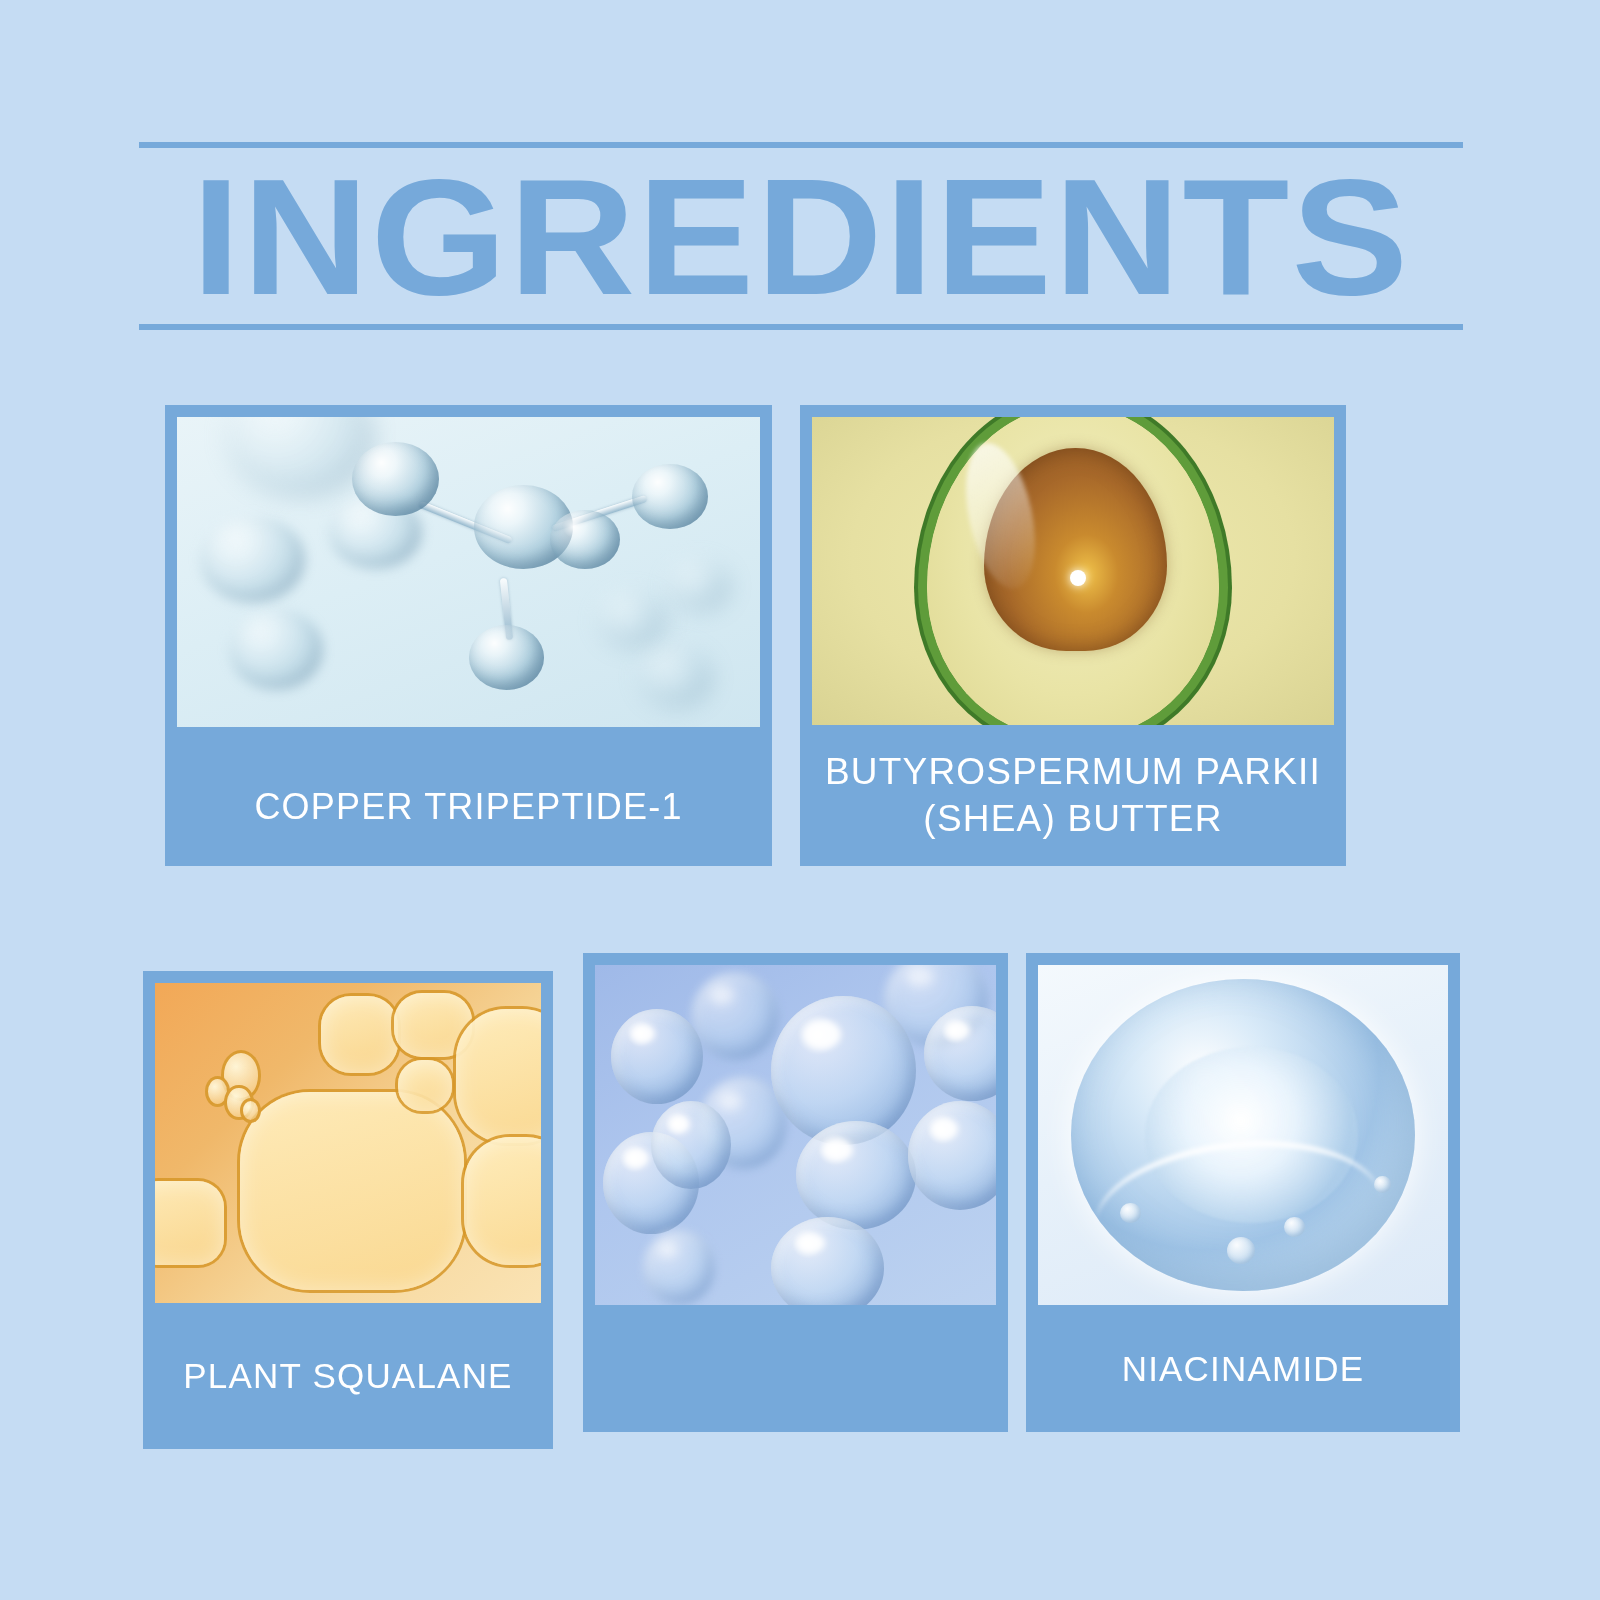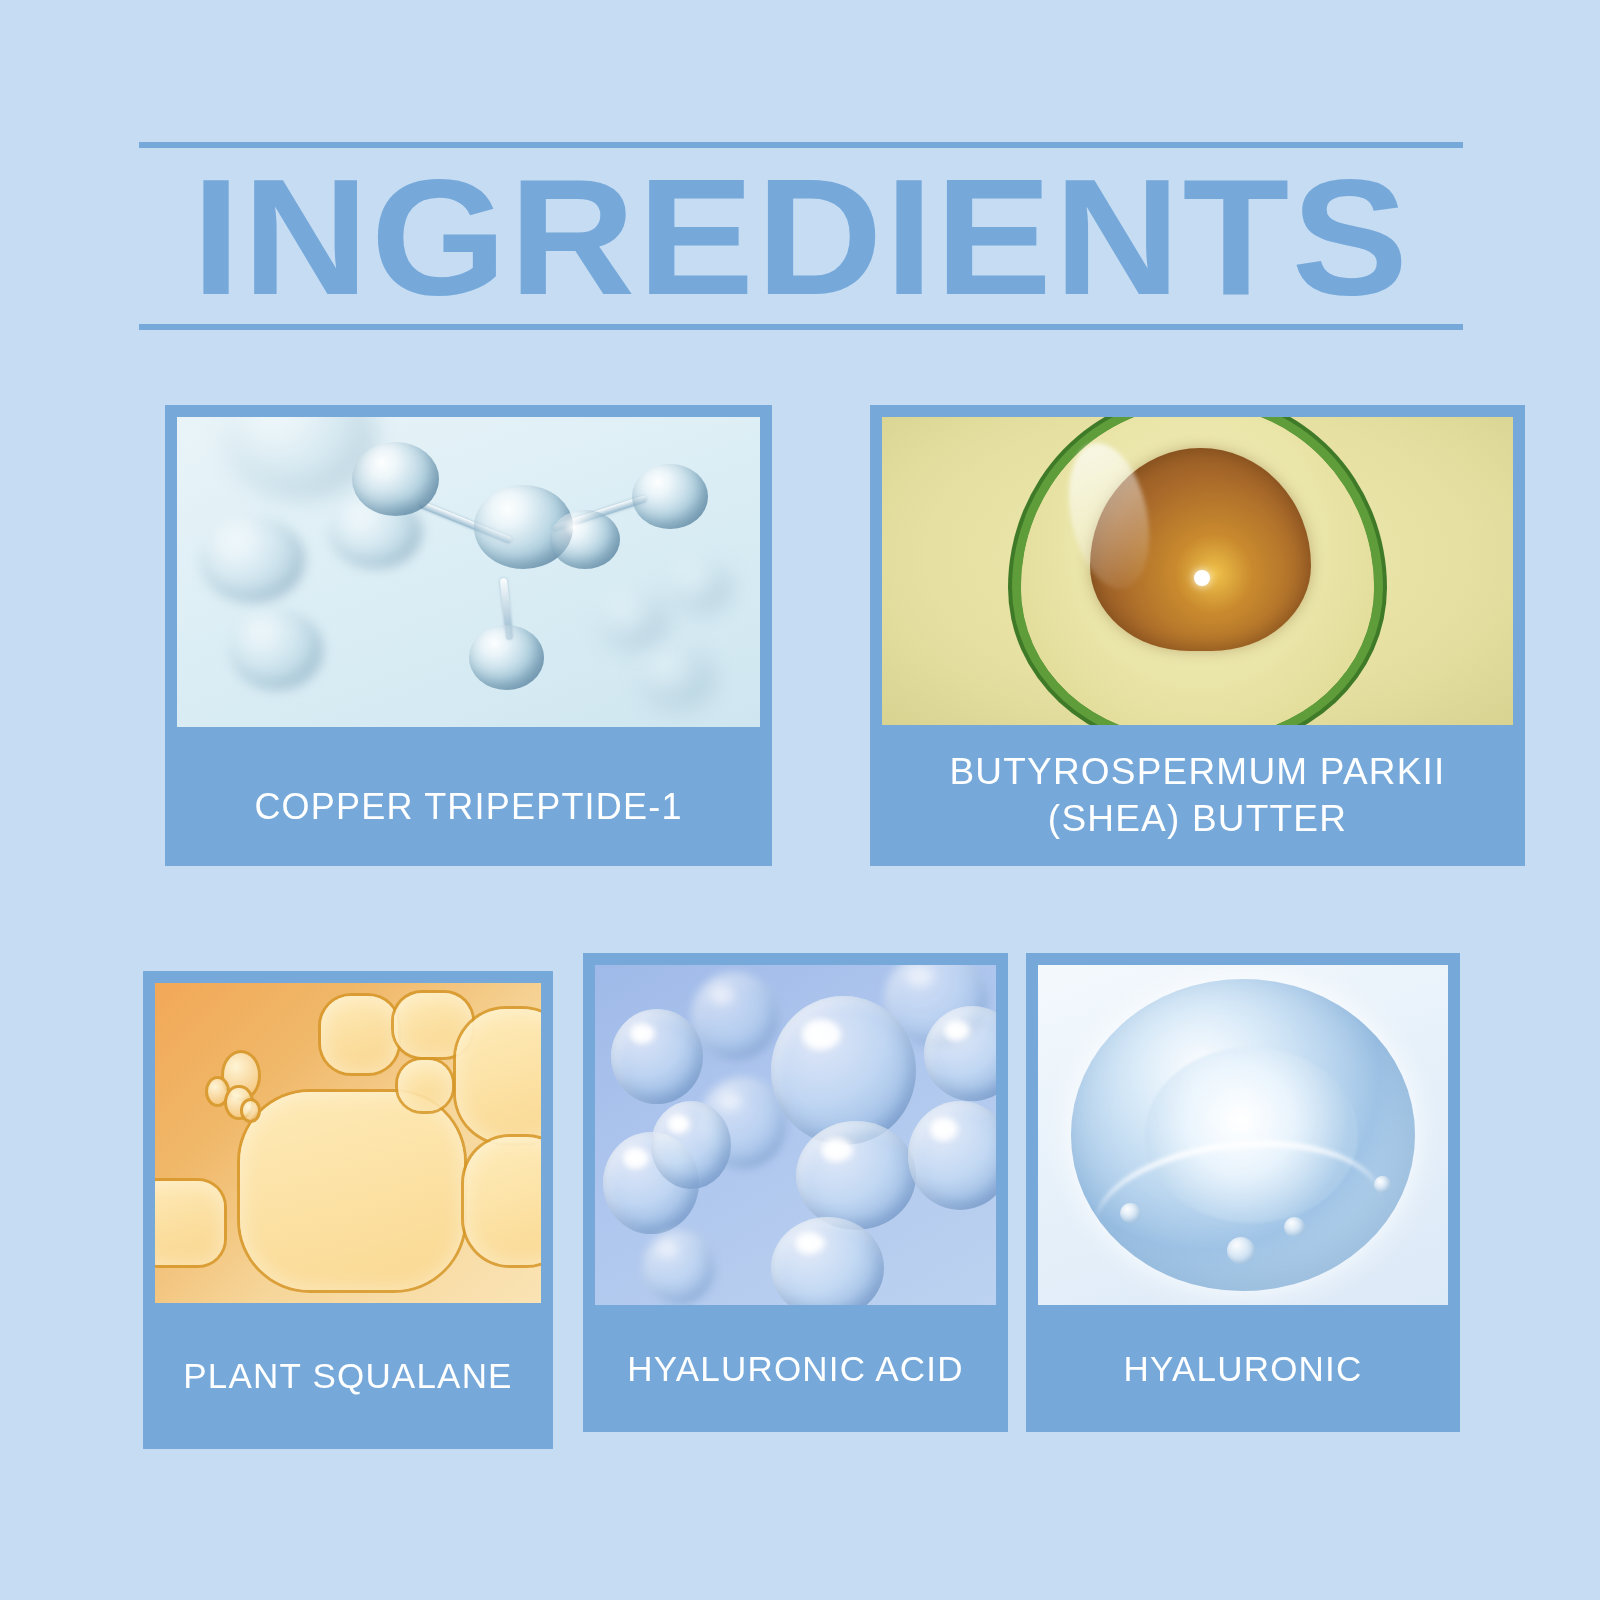--- a/index.html
+++ b/index.html
@@ -64,21 +64,21 @@
     line-height:1.25;
     padding:0 10px;
     white-space:pre-line;
   }
 
   
   #card-copper   { left:165px;  top:405px;  width:607px;  height:461px; }
   #card-copper   .card-photo{height:310px;}
   #card-copper   .card-label{font-size:36px;margin-top:20px;}
 
-  #card-shea     { left:870px;  top:405px;  width:655px;  height:461px; }
+  #card-shea     { left:800px;  top:405px;  width:546px;  height:461px; }
   #card-shea     .card-photo{height:308px;}
   #card-shea     .card-label{font-size:37px;}
 
   #card-squalane { left:143px;  top:971px;  width:410px;  height:478px; }
   #card-squalane .card-photo{height:320px;}
 
   #card-hyaluronic{left:583px;  top:953px;  width:425px;  height:479px; }
   #card-hyaluronic .card-photo{height:340px;}
 
   #card-niacinamide{left:1026px;top:953px;  width:434px;  height:479px; }
@@ -277,31 +277,30 @@
         <div class="bub" style="left:82%;top:12%;width:24%;height:28%;"></div>
         <div class="bub bub-soft" style="left:26%;top:33%;width:22%;height:27%;"></div>
         <div class="bub" style="left:2%;top:49%;width:24%;height:30%;"></div>
         <div class="bub" style="left:14%;top:40%;width:20%;height:26%;"></div>
         <div class="bub" style="left:50%;top:46%;width:30%;height:32%;"></div>
         <div class="bub" style="left:78%;top:40%;width:26%;height:32%;"></div>
         <div class="bub" style="left:44%;top:74%;width:28%;height:30%;"></div>
         <div class="bub bub-soft" style="left:12%;top:78%;width:18%;height:22%;"></div>
       </div>
     </div>
-    <div class="card-label">HYALURONIC ACID</div>
   </div>
 
   <div class="card" id="card-niacinamide">
     <div class="card-photo">
       <div class="ph art-droplet">
         <div class="drop-main"></div>
         <div class="drop-core"></div>
         <div class="drop-ring"></div>
         <div class="drop-bub" style="left:20%;top:70%;width:5%;height:6%;"></div>
         <div class="drop-bub" style="left:46%;top:80%;width:7%;height:8%;"></div>
         <div class="drop-bub" style="left:60%;top:74%;width:5%;height:6%;"></div>
         <div class="drop-bub" style="left:82%;top:62%;width:4%;height:5%;"></div>
       </div>
     </div>
-    <div class="card-label">HYALURONIC</div>
+    <div class="card-label">NIACINAMIDE</div>
   </div>
 
 </div>
 
 </body></html>

